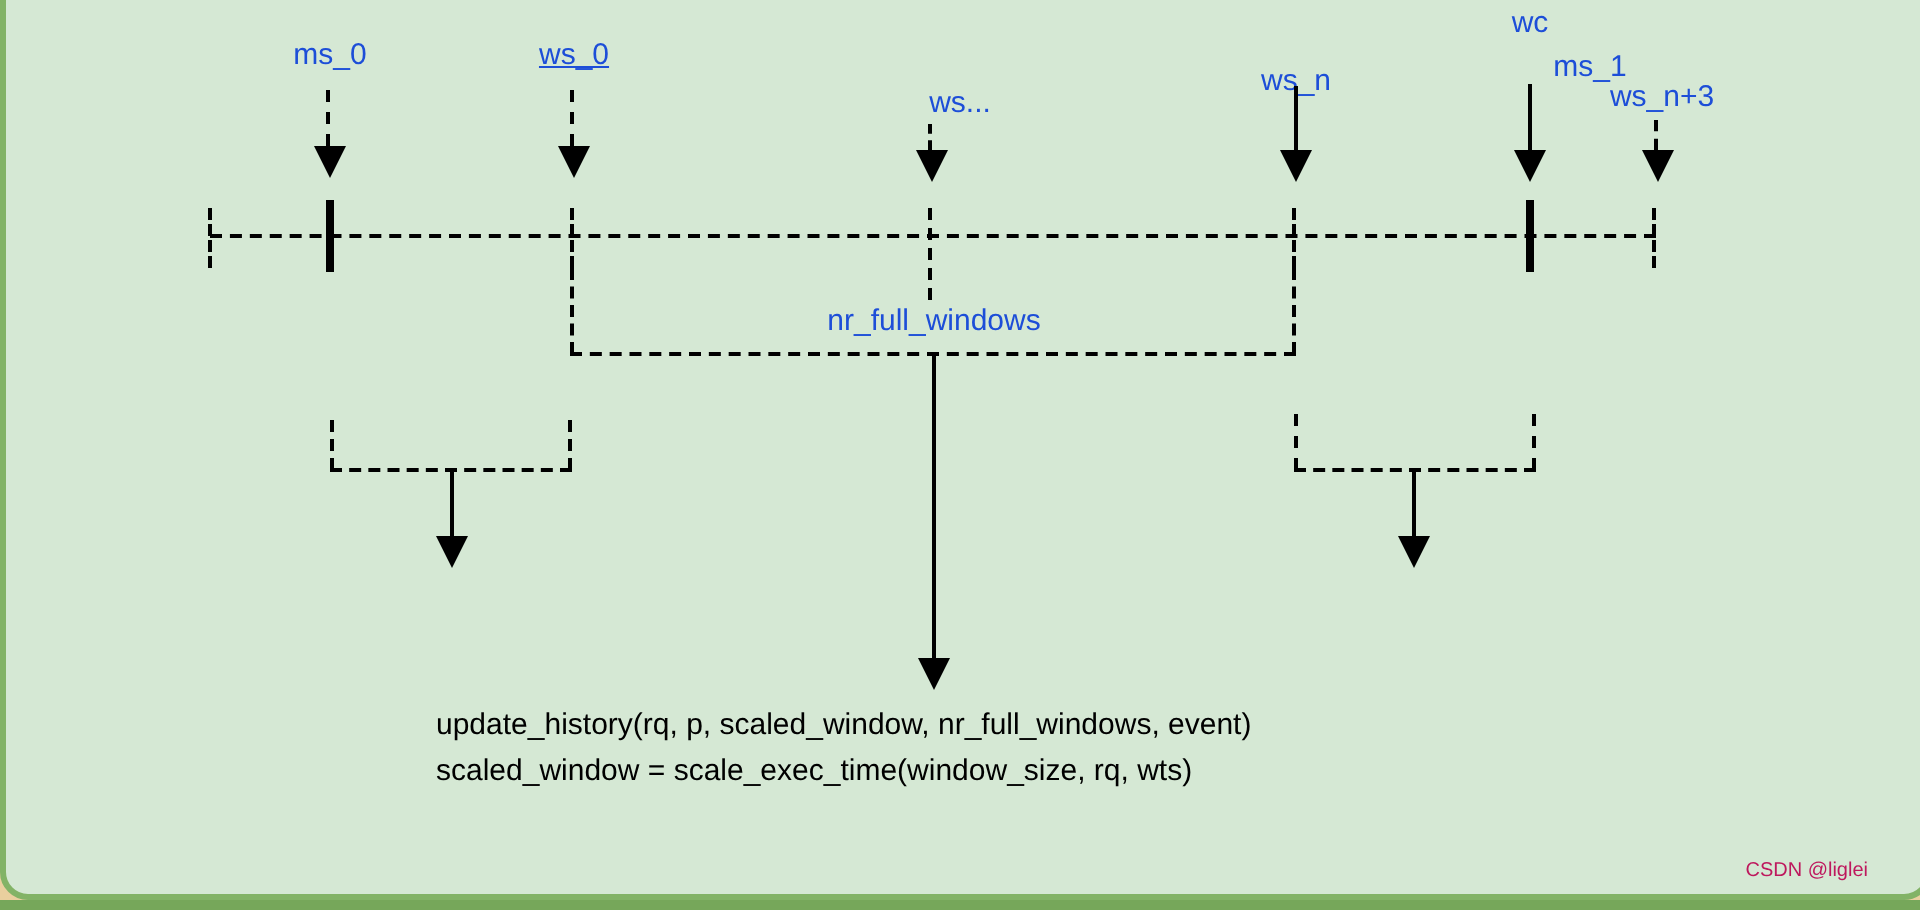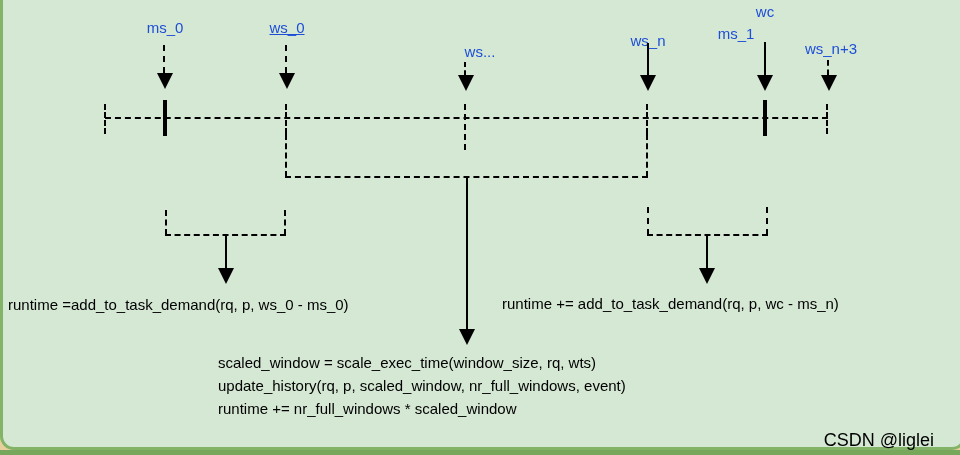--- a/index.html
+++ b/index.html
@@ -47,38 +47,38 @@
   .vsolid { width: 2px; background: #000; }
   .hdash { height: 0; border-top: 2px dashed #000; }
   .tick-solid { width: 4px; background: #000; }
   .head {
     width: 0; height: 0;
     border-left: 8px solid transparent;
     border-right: 8px solid transparent;
     border-top: 16px solid #000;
   }
   .watermark {
-    font-size: 18px;
-    color: #000000;
+    font-size: 10px;
+    color: #be185d;
     white-space: nowrap;
   }
 </style>
 </head>
 <body>
 
 <div id="root">
 
   <div class="panel"></div>
 
   <div class="abs lbl" style="left:165px; top:19px;">ms_0</div>
   <div class="abs lbl" style="left:287px; top:19px;text-decoration:underline;">ws_0</div>
   <div class="abs lbl" style="left:480px; top:43px;">ws...</div>
   <div class="abs lbl" style="left:648px; top:32px;">ws_n</div>
   <div class="abs lbl" style="left:765px; top:3px;">wc</div>
-  <div class="abs lbl" style="left:736px; top:25px;">ms_1</div>
+  <div class="abs lbl" style="left:795px; top:25px;">ms_1</div>
   <div class="abs lbl" style="left:831px; top:40px;">ws_n+3</div>
 
   <div class="abs vdash" style="left:163px; top:45px; height:28px;"></div>
   <div class="abs head" style="left:157px; top:73px;"></div>
 
   <div class="abs vdash" style="left:285px; top:45px; height:28px;"></div>
   <div class="abs head" style="left:279px; top:73px;"></div>
 
   <div class="abs vdash" style="left:464px; top:62px; height:13px;"></div>
   <div class="abs head" style="left:458px; top:75px;"></div>
@@ -97,44 +97,42 @@
   <div class="abs tick-solid" style="left:163px; top:100px; height:36px;"></div>
   <div class="abs vdash" style="left:285px; top:104px; height:30px;"></div>
   <div class="abs vdash" style="left:464px; top:104px; height:46px;"></div>
   <div class="abs vdash" style="left:646px; top:104px; height:30px;"></div>
   <div class="abs tick-solid" style="left:763px; top:100px; height:36px;"></div>
   <div class="abs vdash" style="left:826px; top:104px; height:30px;"></div>
 
   <div class="abs vdash" style="left:285px; top:134px; height:43px;"></div>
   <div class="abs vdash" style="left:646px; top:134px; height:43px;"></div>
   <div class="abs hdash" style="left:285px; top:176px; width:363px;"></div>
+  <div class="abs lbl" style="left:467px; top:152px;">nr_full_windows</div>
 
   <div class="abs vsolid" style="left:466px; top:177px; height:152px;"></div>
   <div class="abs head" style="left:459px; top:329px;"></div>
 
   <div class="abs vdash" style="left:165px; top:210px; height:25px;"></div>
   <div class="abs vdash" style="left:284px; top:210px; height:25px;"></div>
   <div class="abs hdash" style="left:165px; top:234px; width:121px;"></div>
   <div class="abs vsolid" style="left:225px; top:236px; height:32px;"></div>
   <div class="abs head" style="left:218px; top:268px;"></div>
 
   <div class="abs vdash" style="left:647px; top:207px; height:28px;"></div>
   <div class="abs vdash" style="left:766px; top:207px; height:28px;"></div>
   <div class="abs hdash" style="left:647px; top:234px; width:121px;"></div>
   <div class="abs vsolid" style="left:706px; top:236px; height:32px;"></div>
   <div class="abs head" style="left:699px; top:268px;"></div>
 
   <div class="abs" style="left:8px; top:294px;">
-    <div class="code">runtime =add_to_task_demand(rq, p, ws_0 - ms_0)</div>
   </div>
 
-  <div class="abs code" style="left:502px; top:293px;">runtime += add_to_task_demand(rq, p, wc - ms_n)</div>
 
   <div class="abs" style="left:218px; top:351px;">
+    <div class="code" style="line-height:23px;">update_history(rq, p, scaled_window, nr_full_windows, event)</div>
     <div class="code" style="line-height:23px;">scaled_window = scale_exec_time(window_size, rq, wts)</div>
-    <div class="code" style="line-height:23px;">update_history(rq, p, scaled_window, nr_full_windows, event)</div>
-    <div class="code" style="line-height:23px;">runtime += nr_full_windows * scaled_window</div>
   </div>
 
   <div class="abs watermark" style="right:26px; top:430px;">CSDN @liglei</div>
 
   <div class="bottom-bar"></div>
 </div>
 
 </body></html>

